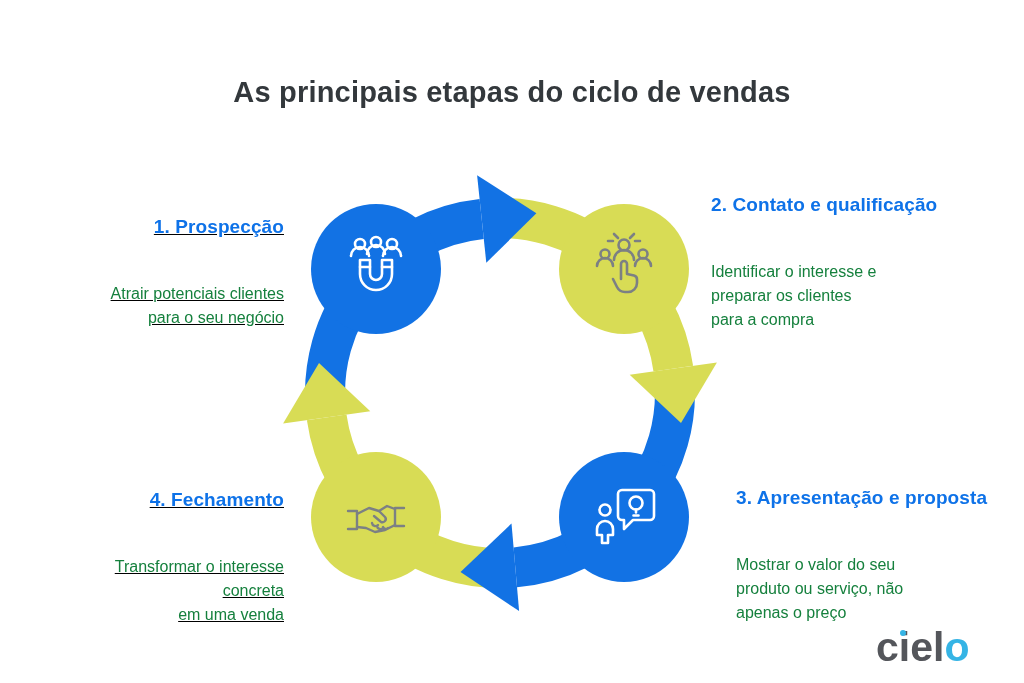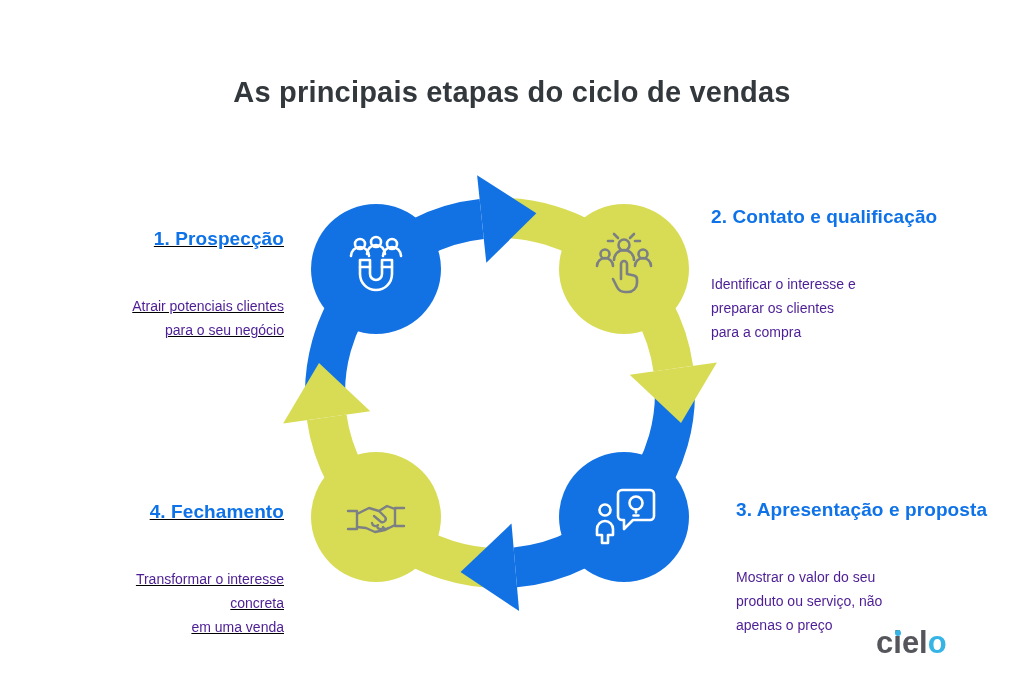--- a/index.html
+++ b/index.html
@@ -9,29 +9,29 @@
   }
   .title{
     position:absolute;left:0;top:66px;width:1024px;text-align:center;
     font-size:29px;font-weight:700;color:#33383C;letter-spacing:.2px;margin-top:10px;
   }
   .diagram-svg{position:absolute;left:0;top:0;}
   .stage{position:absolute;}
   .stage.align-right{text-align:right;text-decoration:underline;}
   .stage.align-left{text-align:left;}
   .stage-heading{
-    font-size:19px;font-weight:700;color:#0E72E8;margin:12px 0 11px 0;letter-spacing:.1px;
+    font-size:19px;font-weight:700;color:#0E72E8;margin:0 0 11px 0;letter-spacing:.1px;
   }
-  .stage-body{font-size:14px;line-height:24px;color:#4c1d95;margin-top:44px;}
+  .stage-body{font-size:16px;line-height:24px;color:#15803d;margin-top:44px;}
   #stage-1{left:28px;top:216px;width:256px;}
   #stage-2{left:711px;top:194px;width:300px;}
   #stage-3{left:736px;top:487px;width:300px;}
   #stage-4{left:28px;top:489px;width:256px;}
   .logo{
-    position:absolute;left:876px;top:627px;font-size:31px;font-weight:700;
+    position:absolute;left:876px;top:627px;font-size:41px;font-weight:700;
     color:#54565B;letter-spacing:0;line-height:1;
   }
   .logo-accent{color:#35B4E5;}
   .logo-i{position:relative;display:inline-block;}
   .logo-i-dot{
     position:absolute;left:1.5px;top:2.5px;width:6px;height:6px;border-radius:50%;
     background:#35B4E5;
   }
 </style>
 </head>

